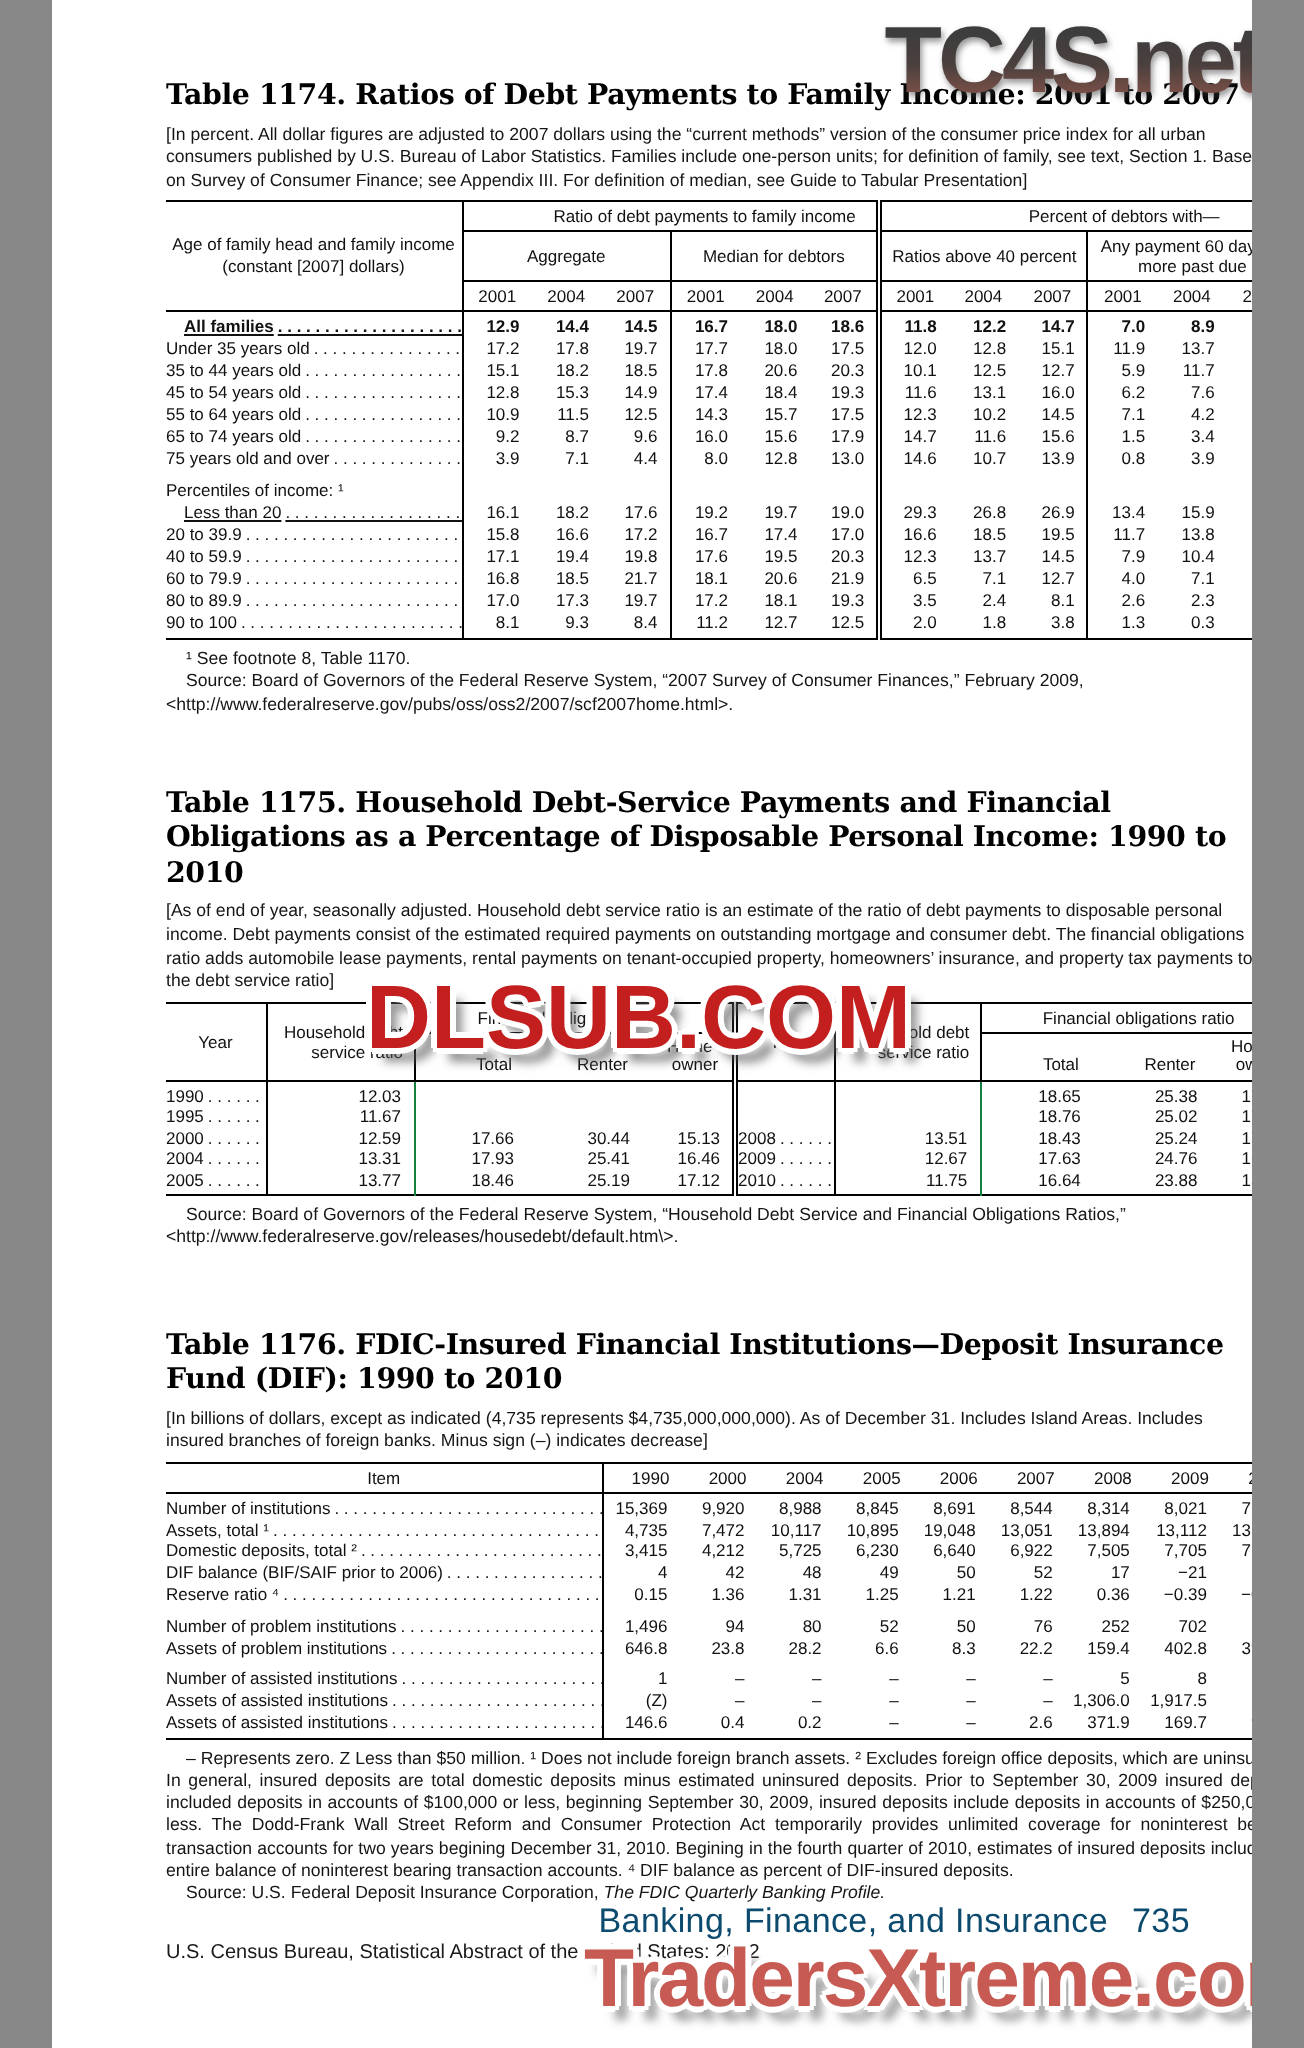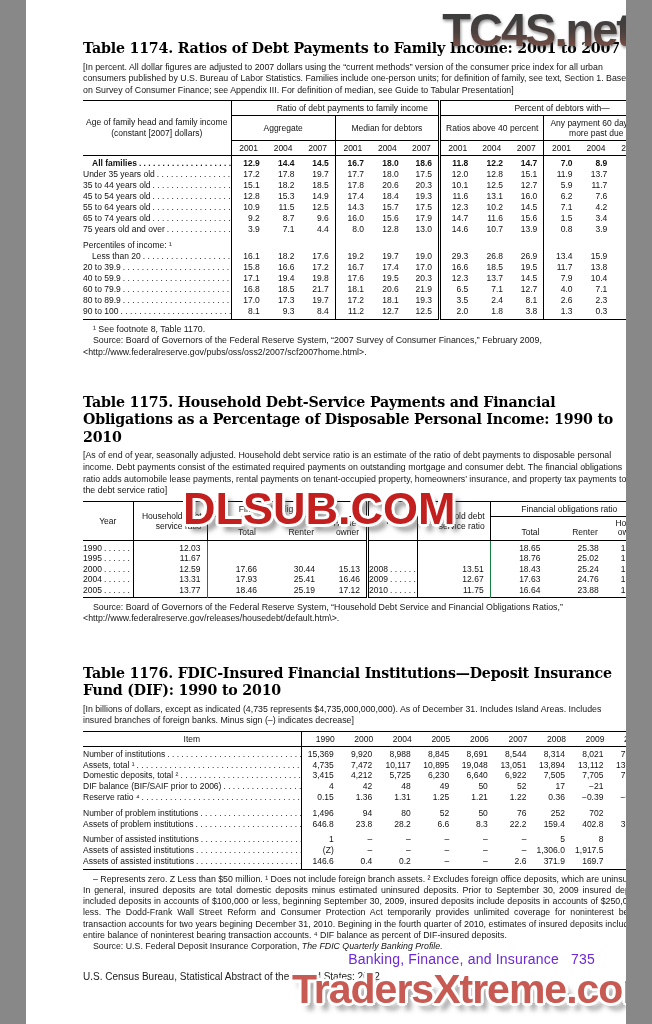--- a/index.html
+++ b/index.html
@@ -26,21 +26,21 @@
   .dtable th{font-size:8.5px; font-weight:normal; padding:2px 1px; text-align:center; vertical-align:middle; line-height:10px; color:#111;}
   .dtable td{font-size:8.5px; padding:0; line-height:11px; color:#111;}
   .dtable td.num{text-align:right; padding-right:6px;}
   .stub{overflow:hidden;}
   .stubwrap{display:flex; align-items:baseline; overflow:hidden;}
   .lbl{white-space:nowrap;}
   .leader{flex:1 1 auto; overflow:hidden; white-space:nowrap; padding-left:2px;}
   .leader::after{content:". . . . . . . . . . . . . . . . . . . . . . . . . . . . . . . . . . . . . . . . . . . . . . . . . . . .";}
   tr.bold{font-weight:bold;}
   tr.gap td{padding-top:5px;}
-  tr.ind1 .stubwrap{padding-left:9px;}
+  tr.ind1 .stubwrap{padding-left:9px;text-decoration:underline;}
 
   
   #t1174-table{border-top:1.5px solid #000; border-bottom:1.5px solid #000; margin-top:2px;}
   #t1174-table .stubhead{border-right:1px solid #000; border-bottom:1.5px solid #000; vertical-align:middle; line-height:11px;}
   #t1174-table .grp{border-bottom:1px solid #000;padding-left:36px;}
   #t1174-table .sub{border-bottom:1px solid #000; vertical-align:middle;}
   #t1174-table .yr th{border-bottom:1.5px solid #000; padding:2px 0;}
   #t1174-table .sepL{border-left:1px solid #000;}
   #t1174-table .sepD{border-left:3px double #000;}
   #t1174-table tbody td:first-child{border-right:1px solid #000;}
@@ -69,21 +69,21 @@
   #t1176-table{border-top:1.5px solid #000; border-bottom:1.5px solid #000; margin-top:2px;}
   #t1176-table thead th{border-bottom:1px solid #000;}
   #t1176-table thead th:first-child{border-right:1px solid #000;}
   #t1176-table thead th.yhead{text-align:right; padding-right:5px;}
   #t1176-table tbody td{line-height:10.8px;}
   #t1176-table tbody td:first-child{border-right:1px solid #000;}
   #t1176-table tbody tr:first-child td{padding-top:2px;}
   #t1176-table tbody tr:last-child td{padding-bottom:2px;}
 
   
-  .chapline{position:absolute; right:31px; top:951px; font-size:14px; color:#6d28d9; letter-spacing:0.2px;padding-left:46px;}
+  .chapline{position:absolute; right:31px; top:951px; font-size:17px; color:#0c4a6e; letter-spacing:0.2px;padding-left:46px;}
   .chapline .pg{margin-left:12px;}
   .credit{position:absolute; left:57px; top:971px; font-size:10px; color:#1a1a1a;}
 
   
   .wm{position:absolute; white-space:nowrap; font-weight:bold; z-index:50; pointer-events:none;}
   .wm-top{
     top:2px; right:-4px; font-size:47px; letter-spacing:-2px;
     background:linear-gradient(180deg,#3d3d3d 25%,#4a403e 55%,#7a4f47 82%,#8a5d52 100%);
     -webkit-background-clip:text; background-clip:text; color:transparent;
     filter:drop-shadow(1px 2px 1.5px rgba(60,60,60,0.55));

